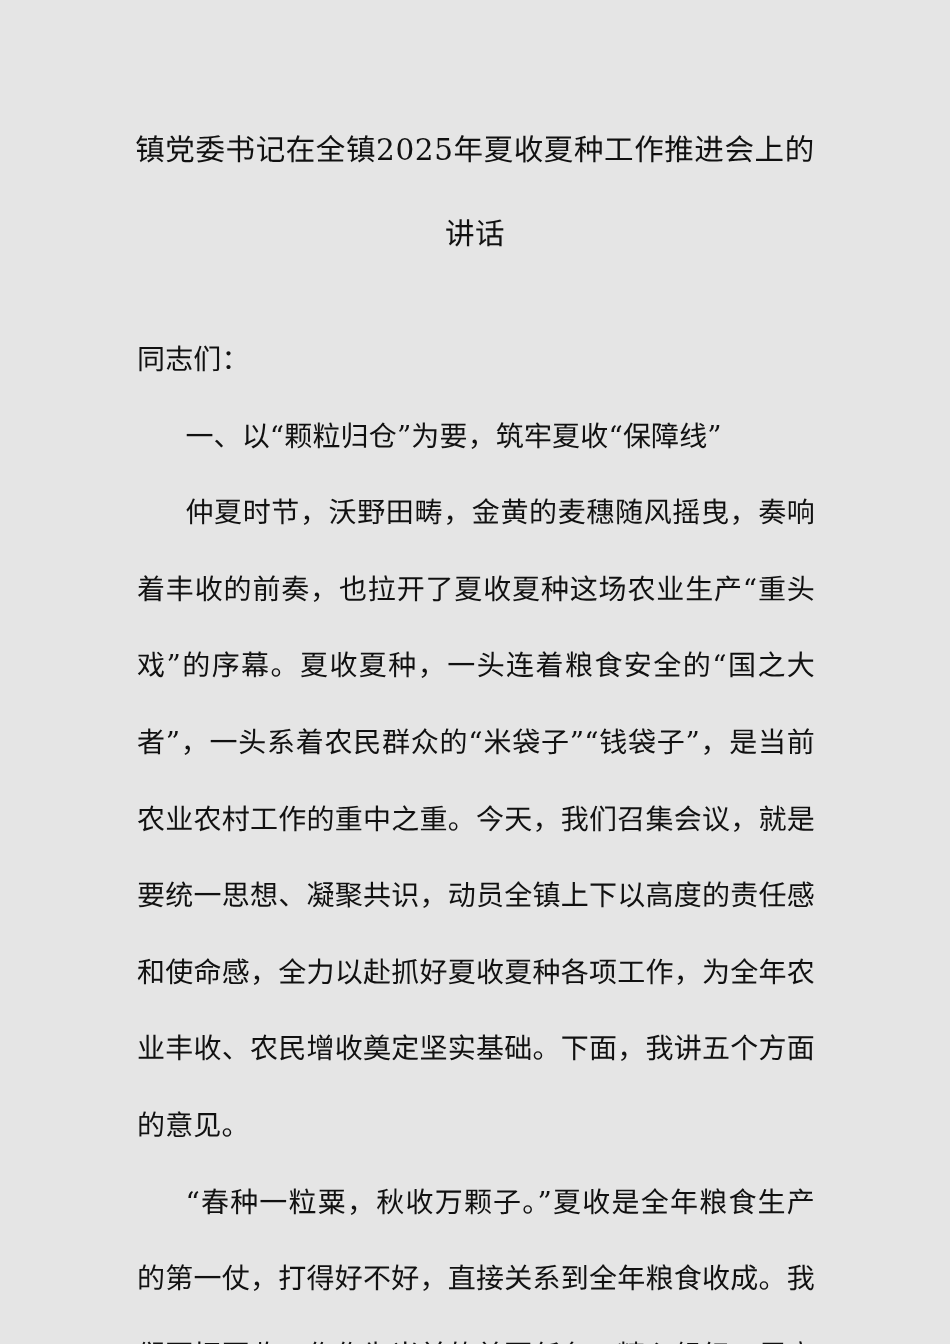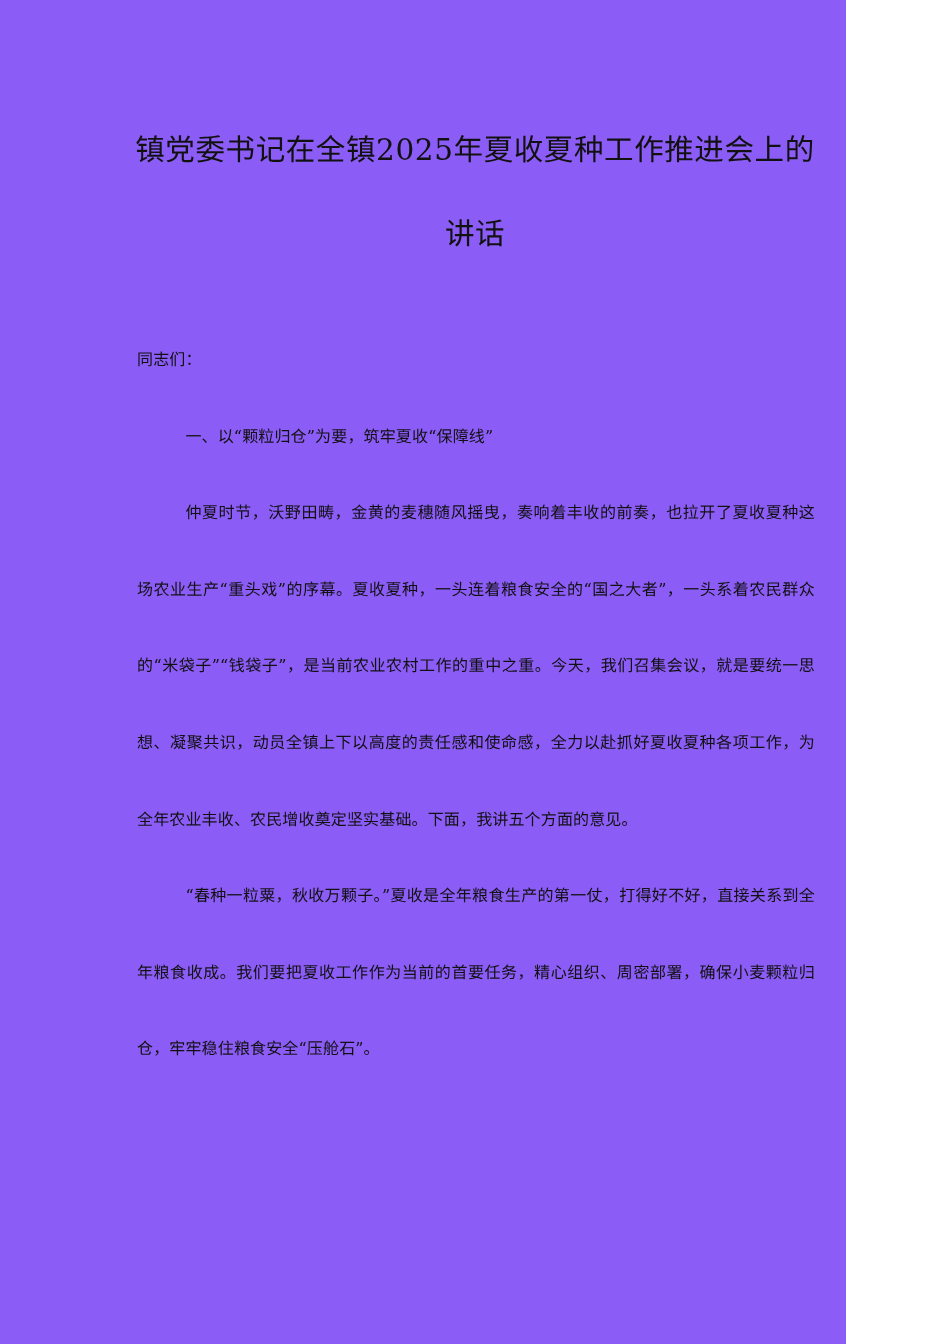--- a/index.html
+++ b/index.html
@@ -12,24 +12,24 @@
     width: 950px;
     height: 1344px;
     overflow: hidden;
     font-family: "DejaVu Serif", "Liberation Serif", serif;
     color: #000000;
     -webkit-font-smoothing: antialiased;
   }
 
   .page {
     position: relative;
-    width: 846px;
+    width: 950px;
     height: 1344px;
     box-sizing: border-box;
-    background: #8b5cf6;
+    background: #e5e5e5;
   }
 
   
   .doc-title {
     position: absolute;
     left: 128px;
     top: 108px;
     width: 694px;
     text-align: center;
     font-size: 29.5px;
@@ -44,21 +44,21 @@
 
   
   .body-block {
     position: absolute;
     left: 137px;
     top: 322px;
     width: 678px;
   }
 
   .para {
-    font-size: 16px;
+    font-size: 28px;
     line-height: 76.6px;
     letter-spacing: 0.15px;
     margin: 0;
     text-align: justify;
     text-justify: inter-ideograph;
     word-break: break-all;
     color: #111111;
   }
 
   .para.indent {

